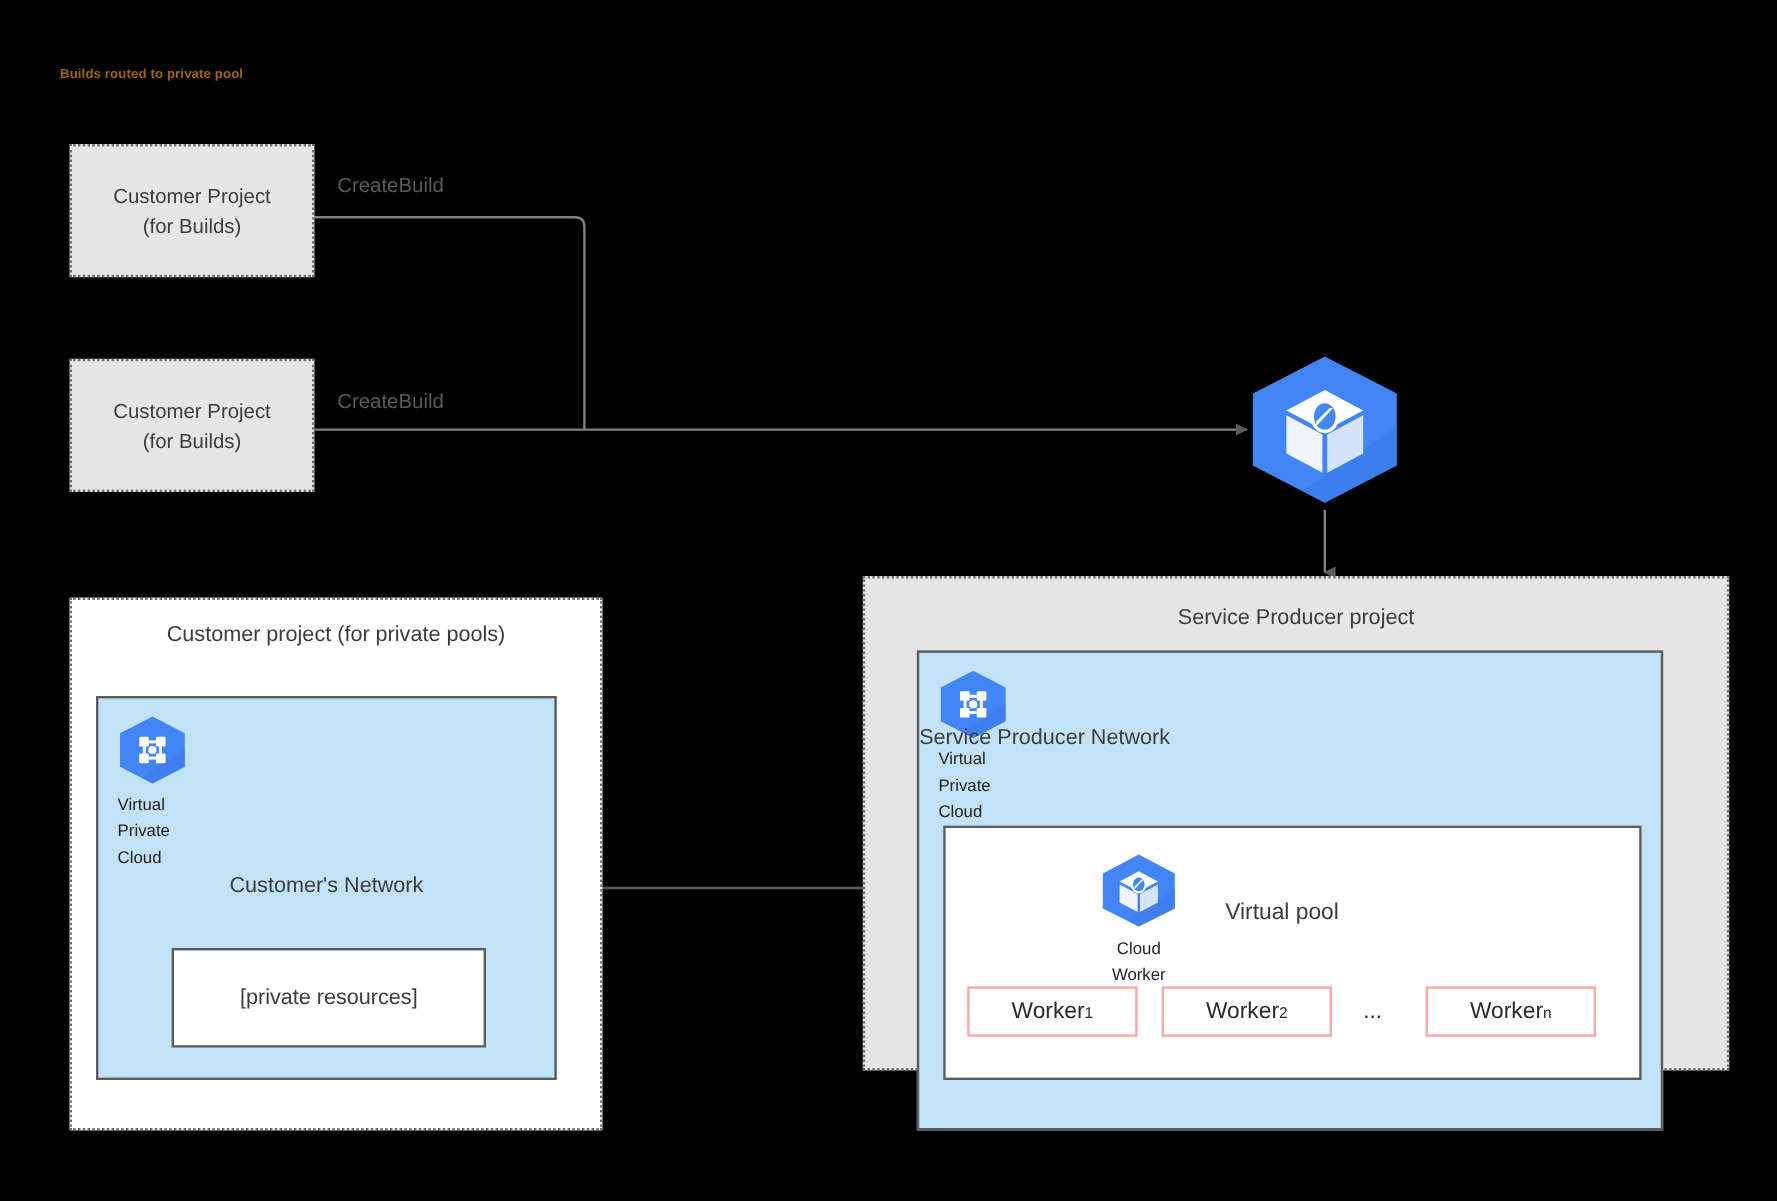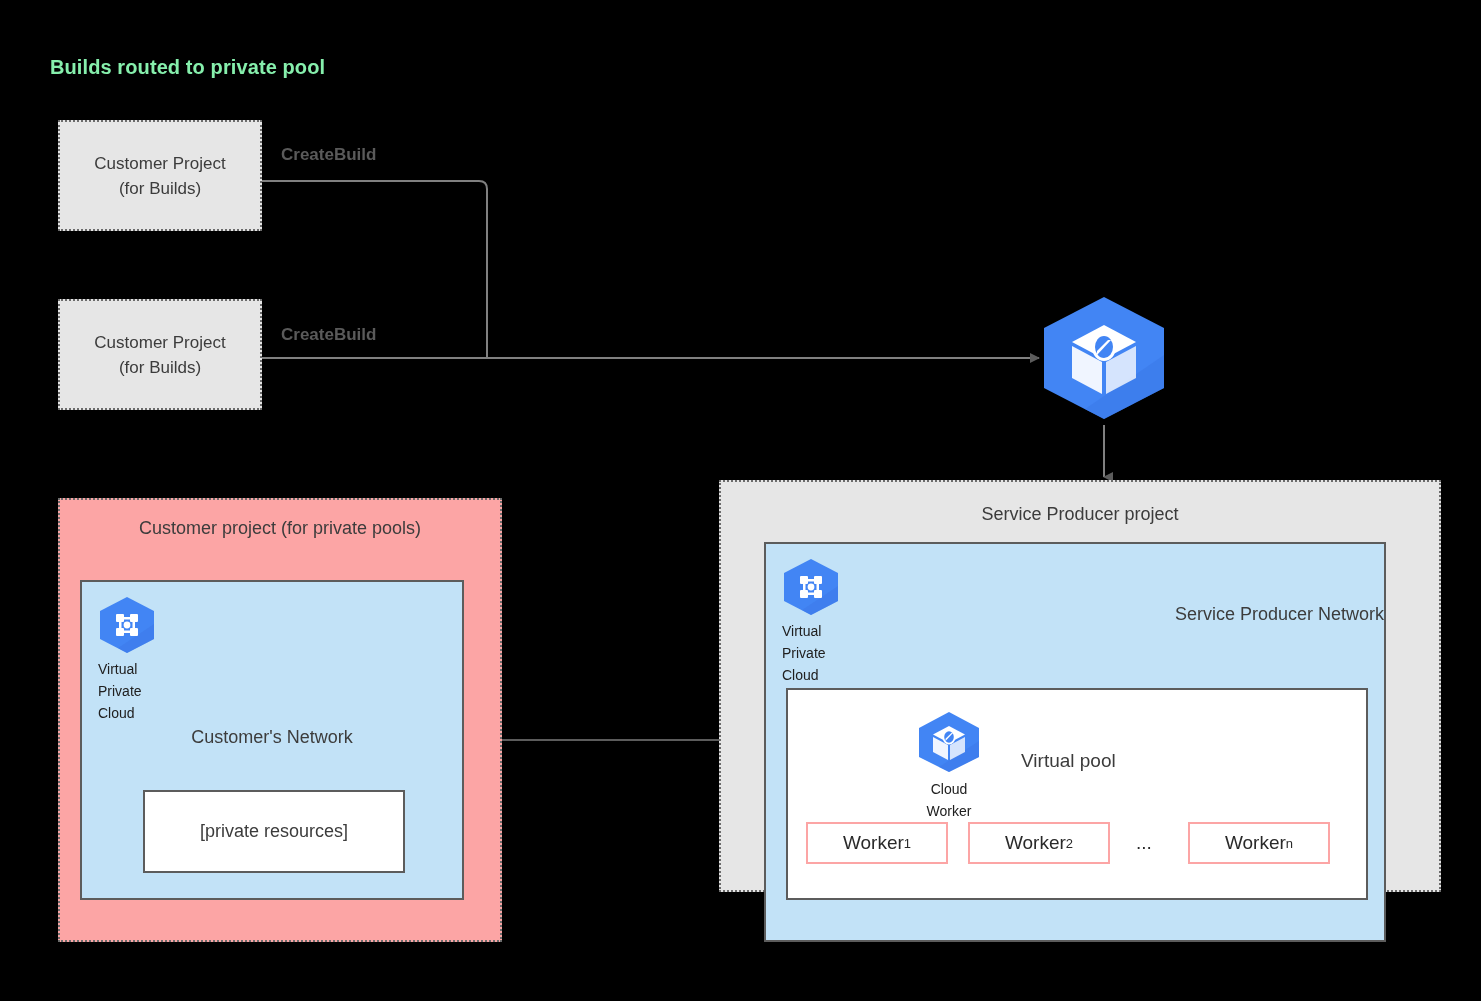--- a/index.html
+++ b/index.html
@@ -14,23 +14,23 @@
     background: #000000;
     font-family: "Liberation Sans", sans-serif;
     overflow: hidden;
   }
 
   
   .diagram-title {
     position: absolute;
     left: 50px;
     top: 56px;
-    font-size: 20px;
+    font-size: 11px;
     font-weight: bold;
-    color: #86efac;
+    color: #a16207;
     letter-spacing: .1px;
     white-space: nowrap;
   }
 
   
   .cust-build-box {
     position: absolute;
     width: 204px;
     height: 111px;
     background: #e6e6e6;
@@ -46,21 +46,20 @@
     text-align: center;
   }
   #cust-build-1 { left: 58px; top: 120px; }
   #cust-build-2 { left: 58px; top: 299px; }
 
   .createbuild-label {
     position: absolute;
     font-size: 17px;
     color: #5a5a5a;
     white-space: nowrap;
-    font-weight: bold;
   }
   #createbuild-1 { left: 281px; top: 145px; }
   #createbuild-2 { left: 281px; top: 325px; }
 
   
   #connectors {
     position: absolute;
     left: 0; top: 0;
     width: 1481px; height: 1001px;
     pointer-events: none;
@@ -75,21 +74,21 @@
     height: 126px;
   }
 
   
   #cust-pool-panel {
     position: absolute;
     left: 58px;
     top: 498px;
     width: 444px;
     height: 444px;
-    background: #fca5a5;
+    background: #ffffff;
     border: 2px dotted #6b6b6b;
     box-sizing: border-box;
   }
   #cust-pool-title {
     position: absolute;
     left: 0; right: 0;
     top: 18px;
     text-align: center;
     font-size: 18px;
     color: #3c3c3c;
@@ -154,21 +153,21 @@
     width: 622px;
     height: 400px;
     background: #c2e2f7;
     border: 2px solid #5c5c5c;
     box-sizing: border-box;
   }
   #svc-network-title {
     position: absolute;
     left: 0; right: 0;
     top: 60px;
-    text-align: right;
+    text-align: left;
     font-size: 18px;
     color: #3c3c3c;
   }
   #private-pool-box {
     position: absolute;
     left: 20px;
     top: 144px;
     width: 582px;
     height: 212px;
     background: #ffffff;

